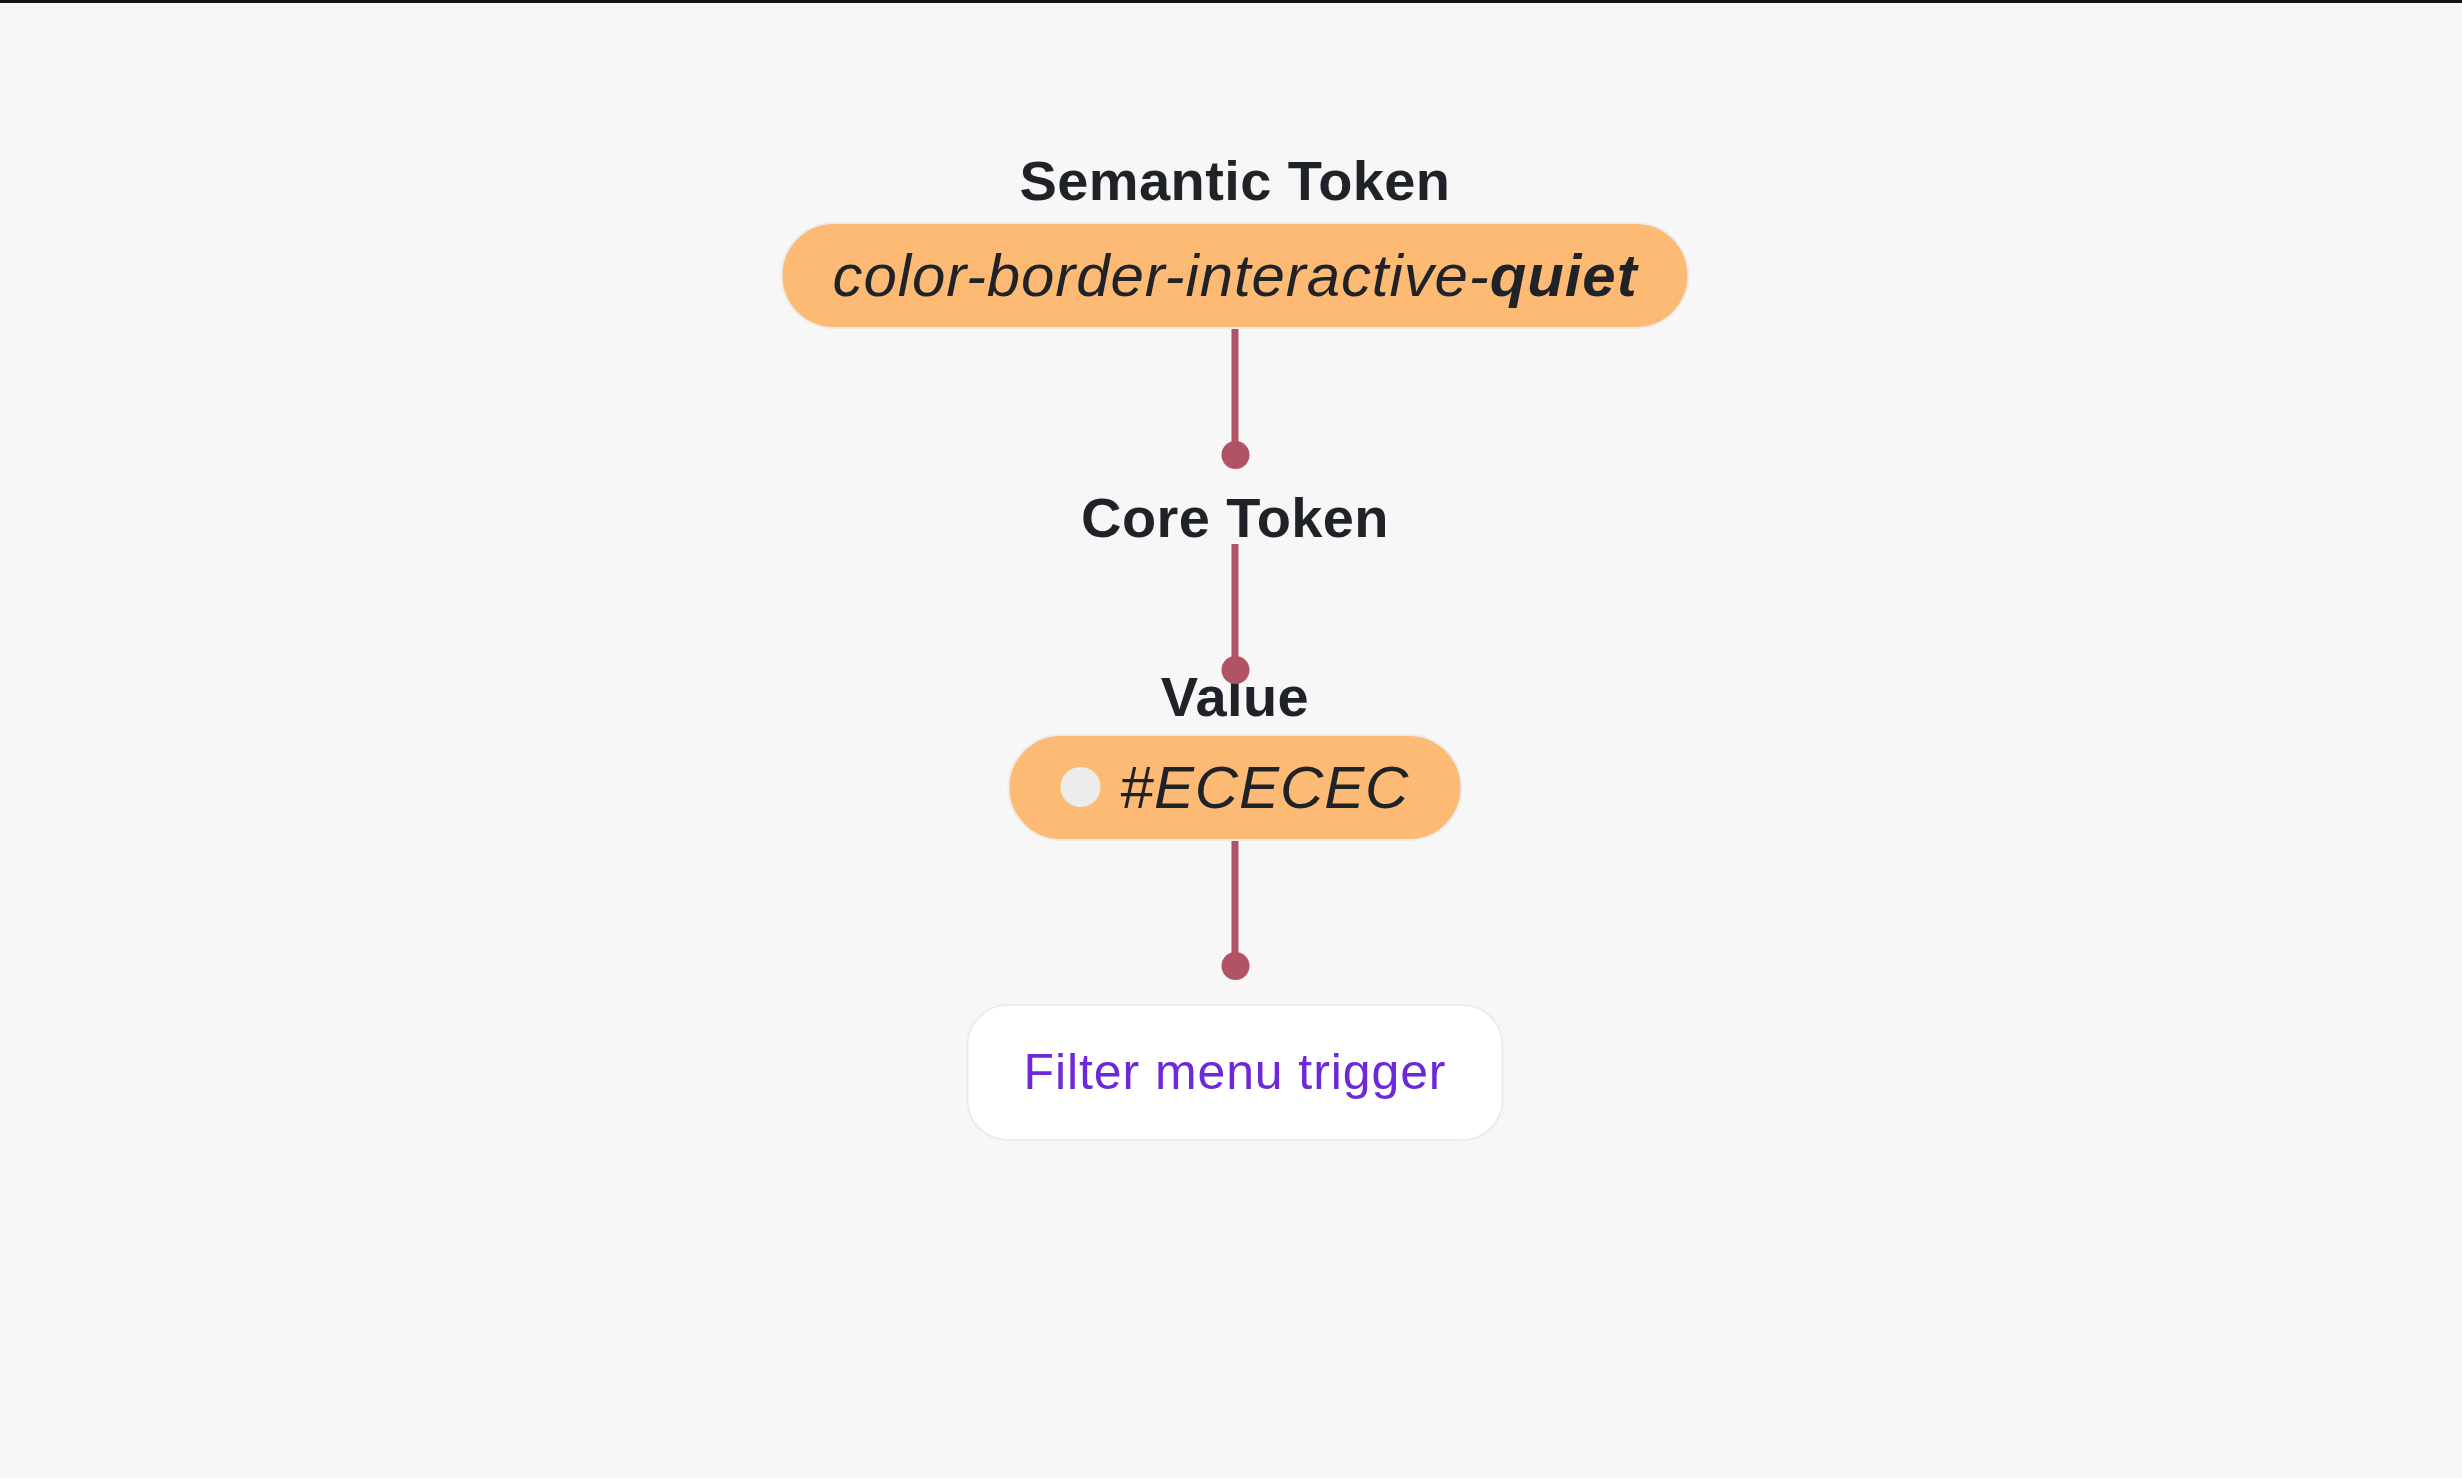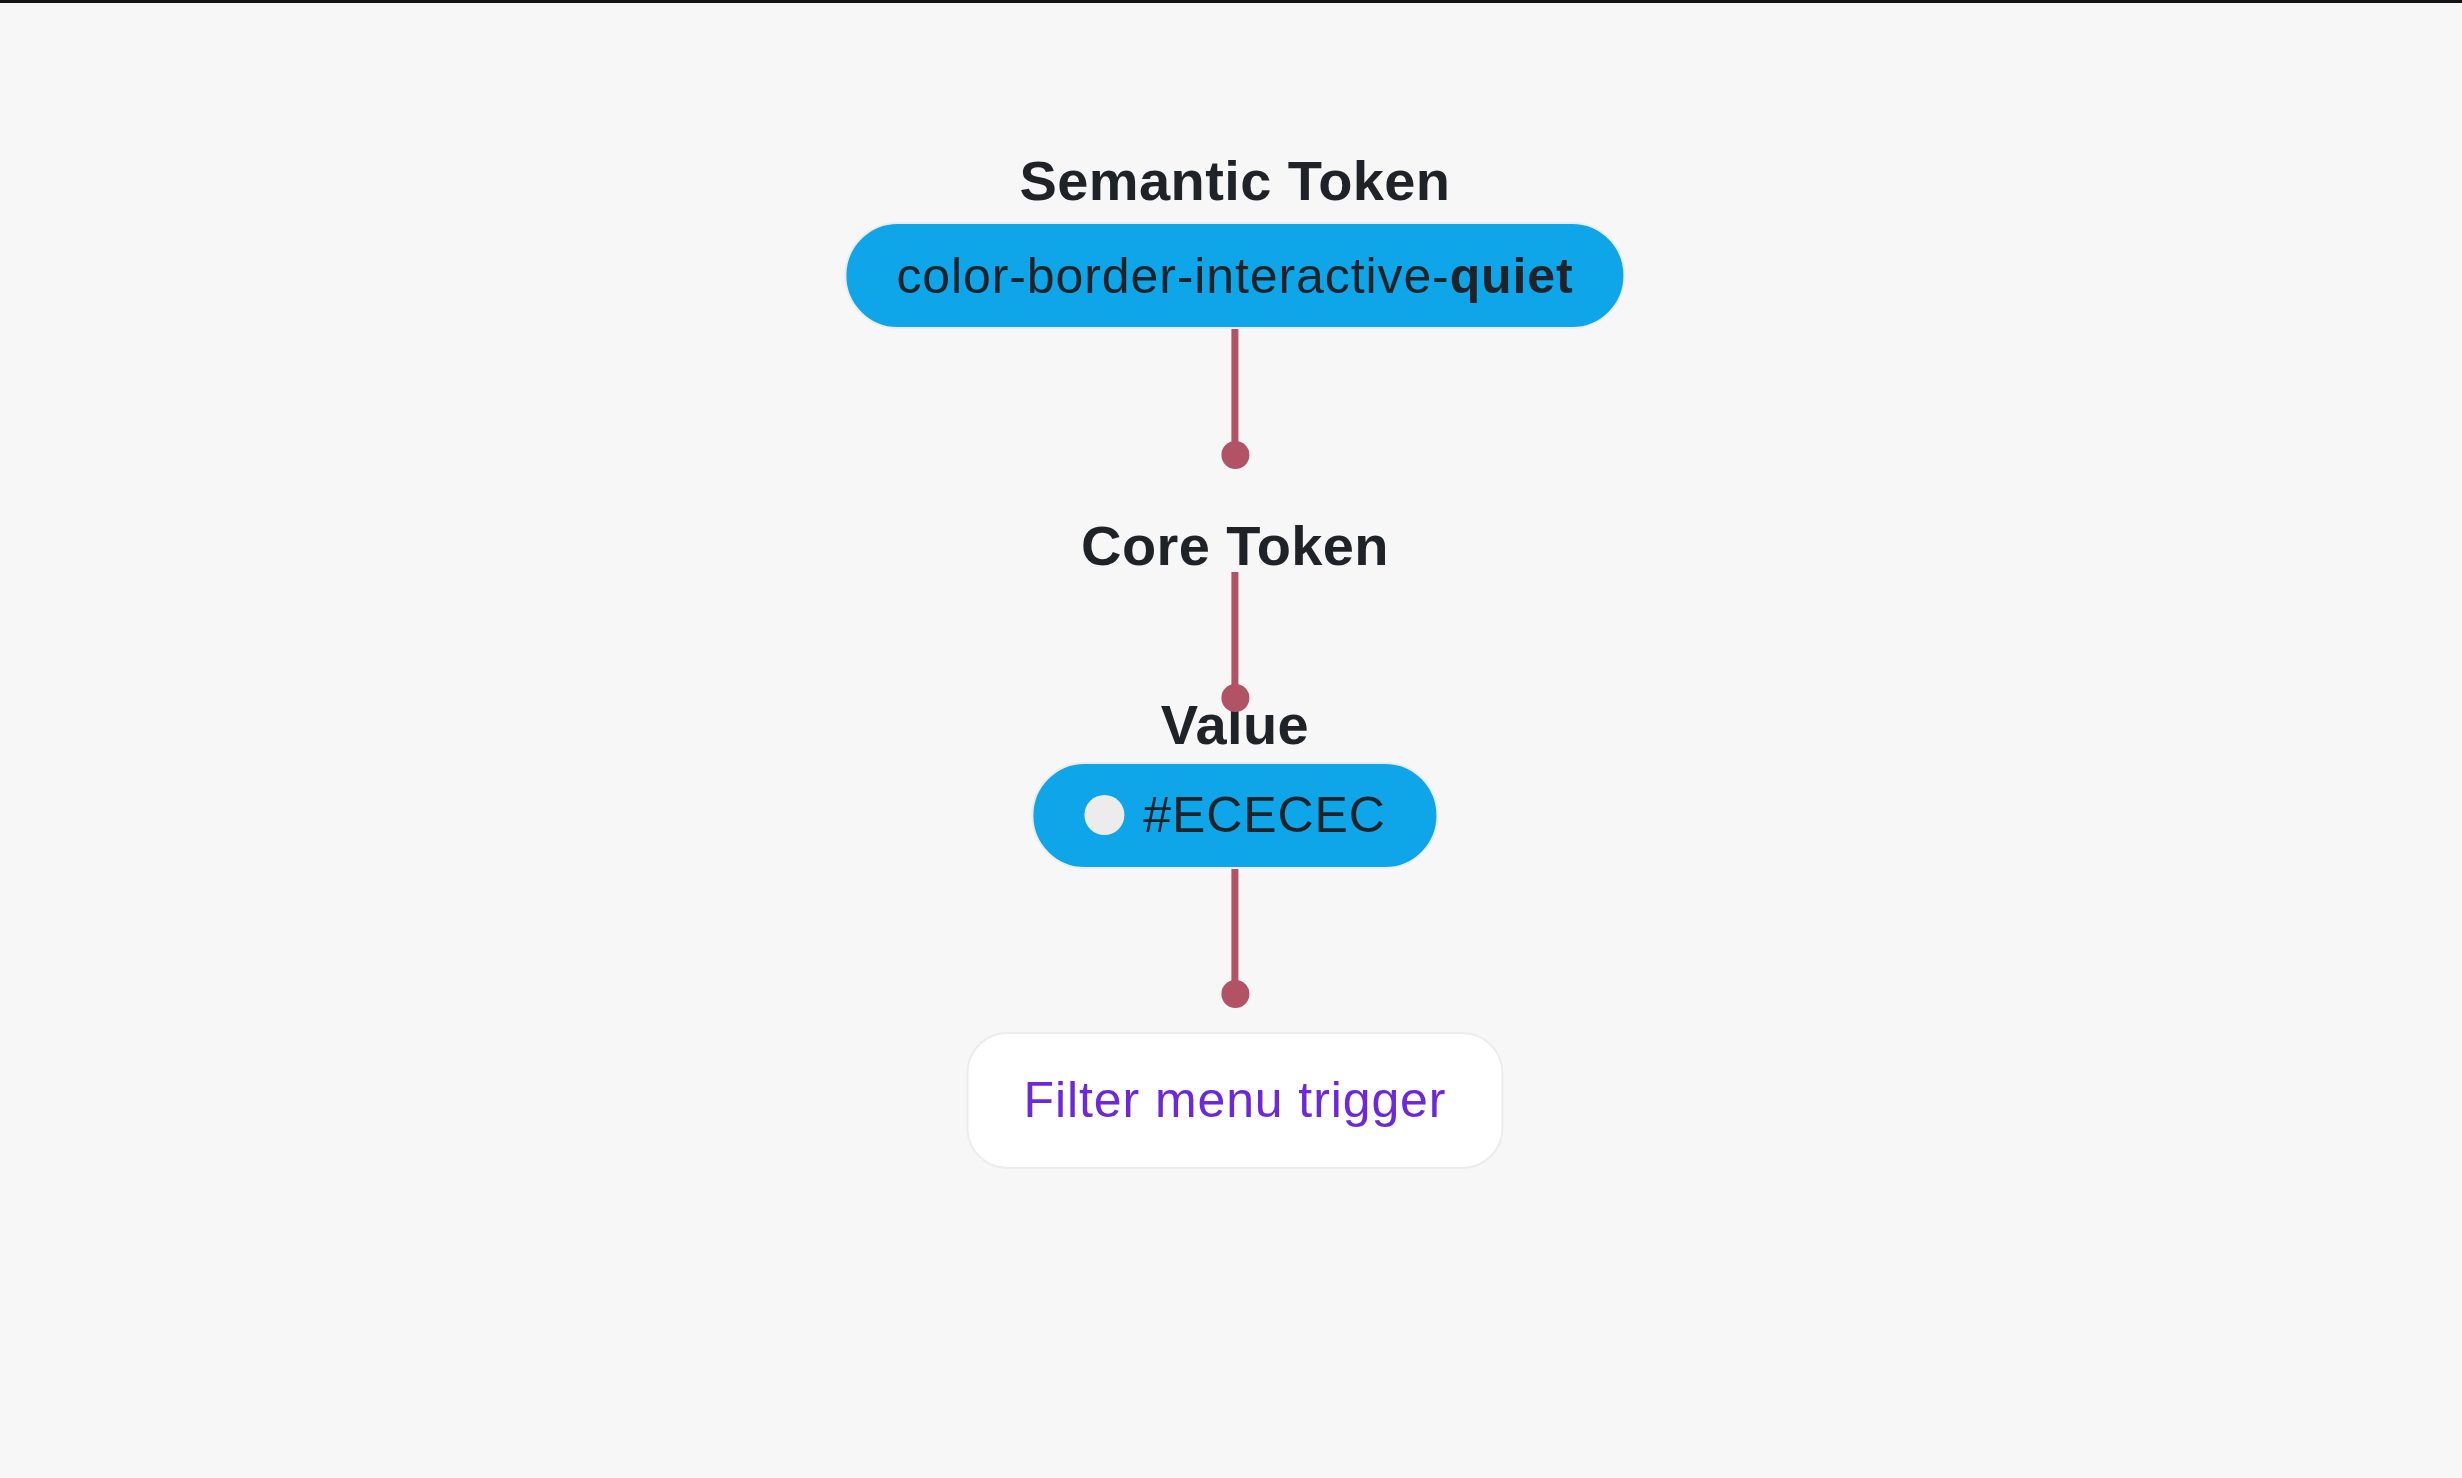--- a/index.html
+++ b/index.html
@@ -43,27 +43,28 @@
     white-space: nowrap;
   }
 
   .pill {
     display: flex;
     align-items: center;
     justify-content: center;
     box-sizing: border-box;
     height: 107px;
     padding: 0 50px;
-    background: #0ea5e9;
+    background: #fdba74;
     border: 2.6px solid #ECECEC;
     border-radius: 854px;
-    font-size: 50px;
+    font-size: 60px;
     color: #1F2328;
     letter-spacing: 0.9px;
     white-space: nowrap;
+    font-style: italic;
   }
   .pill .bold-part {
     font-weight: 700;
   }
 
   .pill-semantic { margin-top: 15.4px; }
   .pill-core     { margin-top: 10.3px; padding: 0 62px; }
   .pill-value    { margin-top: 10.3px; padding: 0 51px; justify-content: flex-end; }
 
   .swatch {
@@ -82,21 +83,21 @@
   .connector-dot {
     position: absolute;
     bottom: -13.7px;
     left: 50%;
     transform: translateX(-50%);
     width: 28px;
     height: 28px;
     border-radius: 50%;
   }
 
-  .label-core  { margin-top: 64px; }
+  .label-core  { margin-top: 36px; }
   .label-value { }
 
   .trigger-box {
     margin-top: 37px;
     display: flex;
     align-items: center;
     justify-content: center;
     box-sizing: border-box;
     height: 137px;
     padding: 0 55px;

